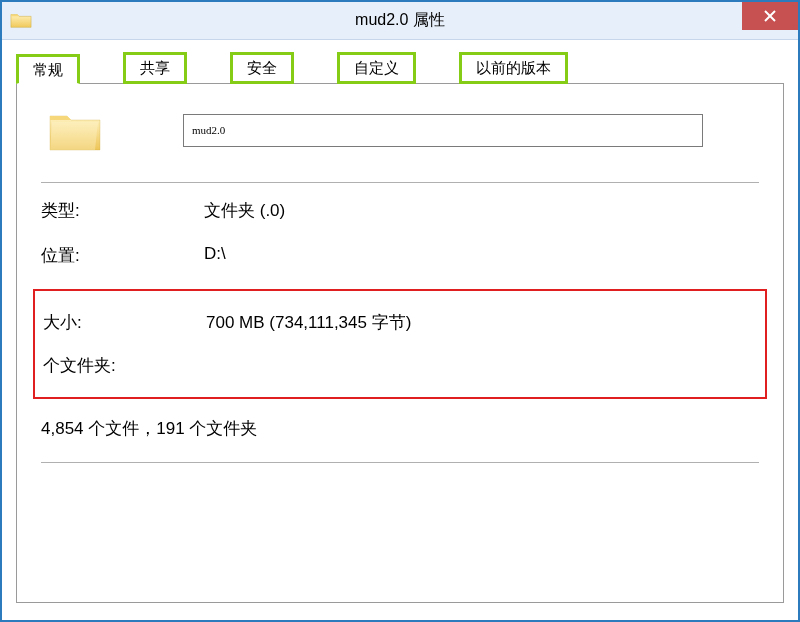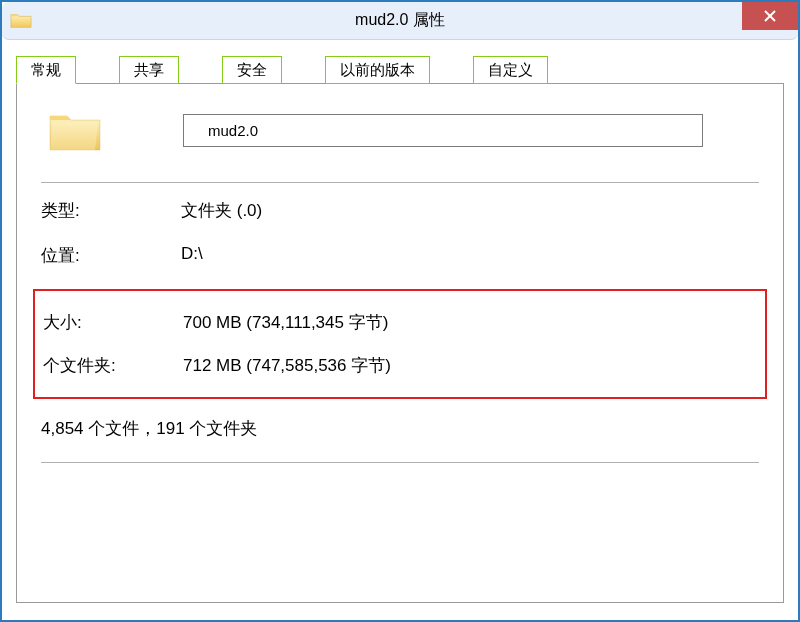--- a/index.html
+++ b/index.html
@@ -20,21 +20,20 @@
     background: #fff;
     position: relative;
   }
   .titlebar {
     height: 38px;
     background: #e7effa;
     display: flex;
     align-items: center;
     position: relative;
     border-bottom: 1px solid #c7d6ea;
-    border-radius: 7px;
   }
   .titlebar-icon {
     width: 22px;
     height: 22px;
     margin-left: 8px;
   }
   .titlebar-title {
     position: absolute;
     left: 0; right: 0;
     text-align: center;
@@ -59,21 +58,21 @@
   .content-area {
     padding: 14px 14px 0 14px;
   }
   .tabs {
     display: flex;
     align-items: flex-end;
     height: 30px;
     position: relative;
   }
   .tab {
-    border: 1px solid #84cc16;
+    border: 3px solid #84cc16;
     background: #fff;
     padding: 4px 14px 3px 14px;
     font-size: 15px;
     cursor: pointer;
     position: relative;
     margin-right: -1px;
     color: #000;
   }
   .tab.active {
     border-bottom: 1px solid #fff;
@@ -98,34 +97,36 @@
   .folder-icon-large {
     width: 56px;
     height: 48px;
     margin-right: 80px;
     margin-left: 6px;
     flex-shrink: 0;
   }
   .name-field {
     flex: 1;
     border: 1px solid #7a7a7a;
-    padding: 6px 24px;
-    font-size: 15px;
+    padding: 6px 8px;
+    font-size: 11px;
     height: 33px;
     max-width: 520px;
+    font-family: Liberation Serif, serif;
   }
   .separator {
     border: none;
     border-top: 1px solid #b0b0b0;
     margin: 8px 0 16px 0;
   }
   .prop-row {
     display: flex;
     margin-bottom: 22px;
     font-size: 17px;
+    gap: 23px;
   }
   .prop-label {
     width: 140px;
     flex-shrink: 0;
     color: #000;
   }
   .prop-value {
     color: #000;
     text-align: center;
   }
@@ -168,22 +169,22 @@
         <line x1="12" y1="2" x2="2" y2="12" stroke="#fff" stroke-width="2"></line>
       </svg>
     </div>
   </div>
 
   <div class="content-area">
     <div class="tabs">
       <div class="tab active"><span>常规</span></div>
       <div class="tab inactive"><span>共享</span></div>
       <div class="tab inactive"><span>安全</span></div>
+      <div class="tab inactive"><span>自定义</span></div>
       <div class="tab inactive"><span>以前的版本</span></div>
-      <div class="tab inactive"><span>自定义</span></div>
     </div>
 
     <div class="tab-panel">
 
       <div class="header-row">
         <span class="folder-icon-large">
           <svg viewBox="0 0 56 48" width="56" height="48">
             <defs>
               <linearGradient id="fgrad" x1="0" y1="0" x2="0" y2="1">
                 <stop offset="0" stop-color="#fff3c2"></stop>
@@ -210,21 +211,20 @@
         <div class="prop-value">D:\</div>
       </div>
 
       <div class="highlight-box">
         <div class="prop-row">
           <div class="prop-label">大小:</div>
           <div class="prop-value">700 MB (734,111,345 字节)</div>
         </div>
         <div class="prop-row">
           <div class="prop-label">个文件夹:</div>
-          <div class="prop-value">712 MB (747,585,536 字节)</div>
         </div>
       </div>
 
       <div class="prop-row">
         <div class="prop-value">4,854 个文件，191 个文件夹</div>
       </div>
 
       <hr class="separator">
 
       <div class="prop-row">

